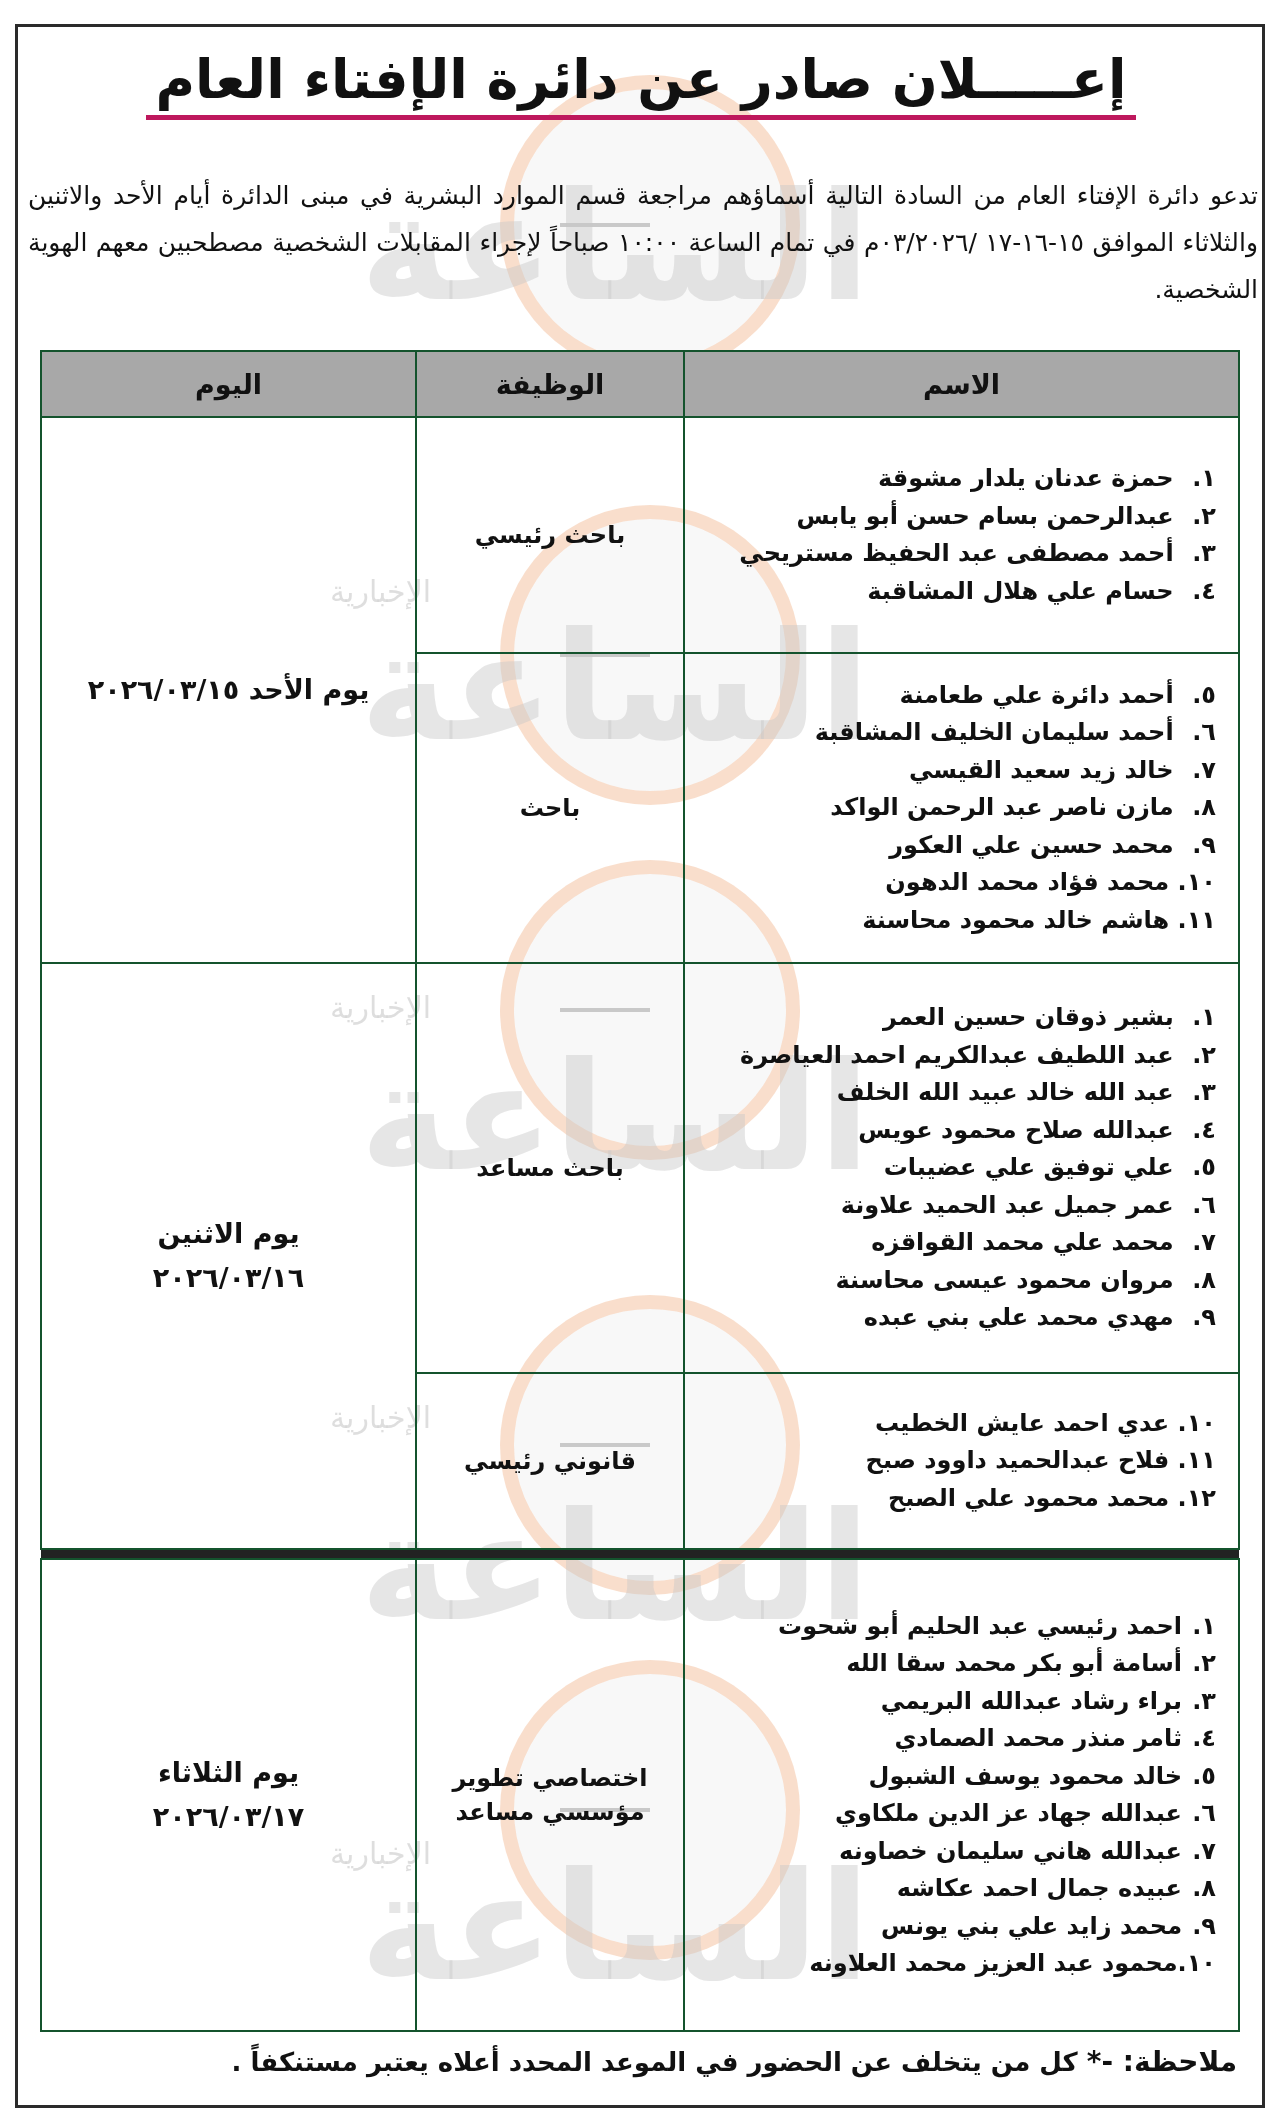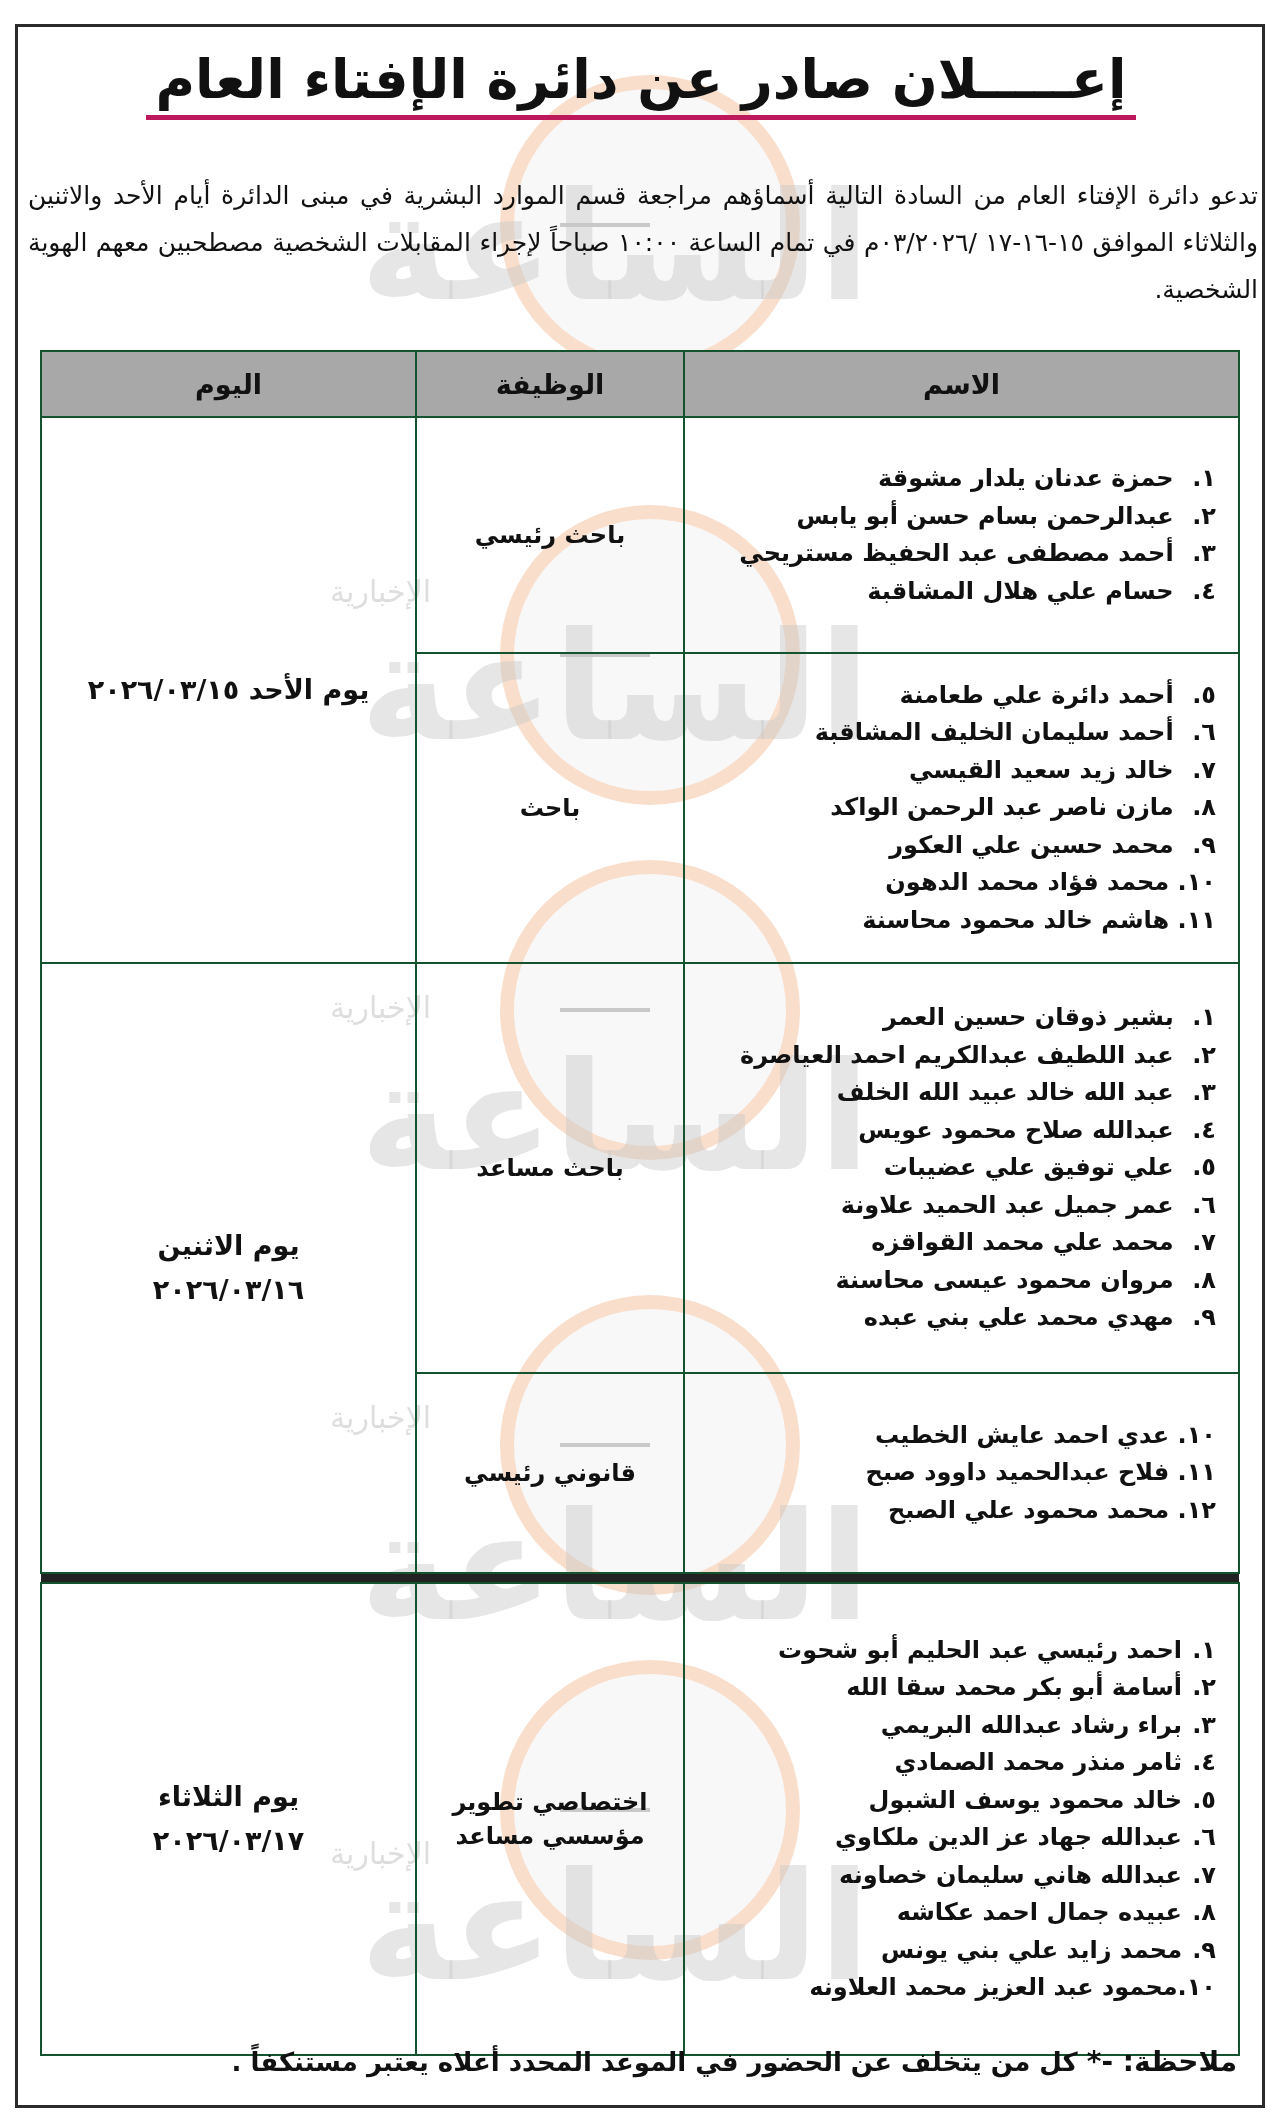--- a/index.html
+++ b/index.html
@@ -131,21 +131,21 @@
           <li><span class="num">٩.</span> <span>مهدي محمد علي بني عبده</span></li>
         </ol>
       </td>
       <td class="pos">باحث مساعد</td>
       <td class="day" rowspan="2">
         <div>يوم الاثنين</div>
         <div>٢٠٢٦/٠٣/١٦</div>
       </td>
     </tr>
 
-    <tr style="height:200px;">
+    <tr style="height:176px;">
       <td class="names">
         <ol>
           <li><span class="num">١٠.</span> <span>عدي احمد عايش الخطيب</span></li>
           <li><span class="num">١١.</span> <span>فلاح عبدالحميد داوود صبح</span></li>
           <li><span class="num">١٢.</span> <span>محمد محمود علي الصبح</span></li>
         </ol>
       </td>
       <td class="pos">قانوني رئيسي</td>
     </tr>
     <tr class="divider">

